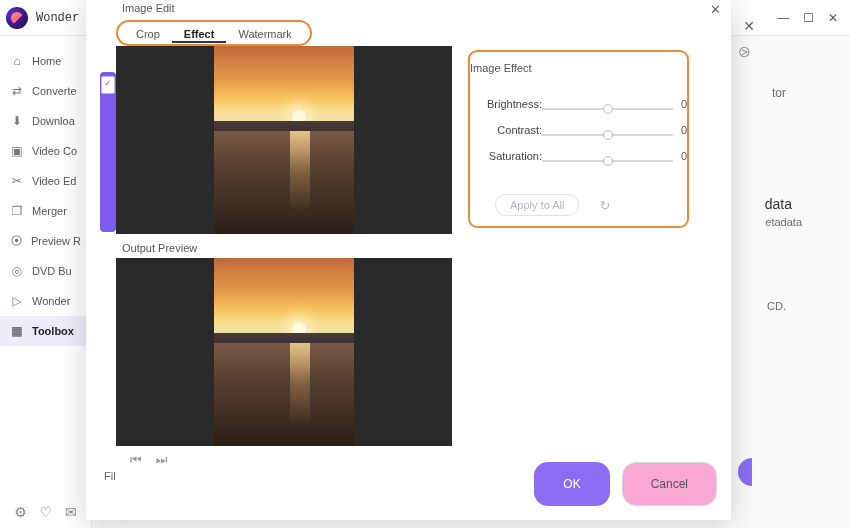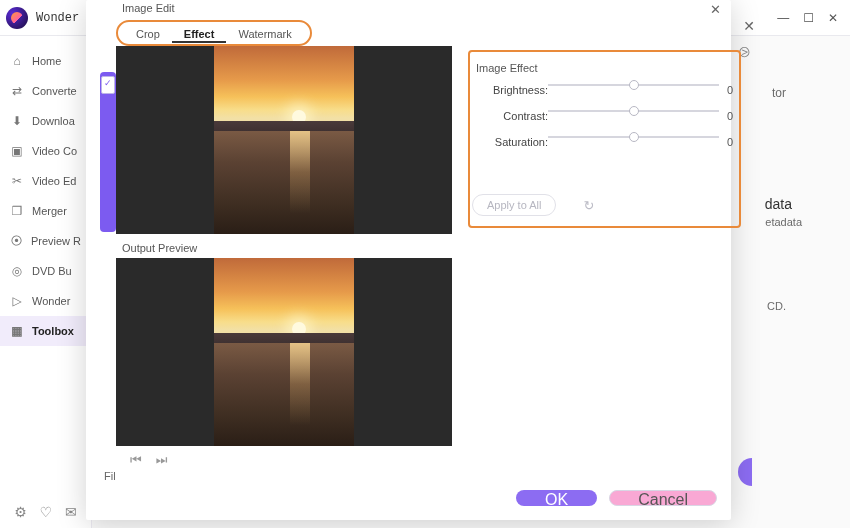--- a/index.html
+++ b/index.html
@@ -56,34 +56,34 @@
   .transport { position:absolute; left:44px; top:452px; display:flex; gap:14px;}
   .transport span { color:#999; font-size:13px; cursor:pointer;}
 
   .filelabel { position:absolute; left:18px; top:470px; font-size:11px; color:#666;}
   
   .sidepill { position:absolute; left:14px; top:72px; width:16px; height:160px; background:#7c5bf0; border-radius:4px;}
   .sidechip { position:absolute; left:15px; top:76px; width:14px; height:18px; background:#fff; border:1px solid #bdb4e8; border-radius:2px;}
   .sidechip::after{content:"✓"; font-size:9px; color:#7c5bf0; position:absolute; top:1px; left:2px;}
 
   
-  .fxpanel { position:absolute; left:382px; top:50px; width:273px; height:178px; border:2px solid #e98a3a; border-radius:4px; padding:10px 6px 8px;}
+  .fxpanel { position:absolute; left:382px; top:50px; width:221px; height:178px; border:2px solid #e98a3a; border-radius:9px; padding:10px 0 8px;}
   .fxhead { font-size:11px; color:#555; margin-bottom:10px;}
-  .fxrow { display:flex; align-items:flex-start; height:26px; }
+  .fxrow { display:flex; align-items:flex-end; height:26px; }
   .fxlabel { width:72px; text-align:right; font-size:11px; color:#444;}
   .track { position:relative; flex:1; height:2px; background:#d6d6de;}
   .knob { position:absolute; top:50%; transform:translate(-50%,-50%); width:10px; height:10px; border:1px solid #b8b8c4; background:#fff; border-radius:50%; cursor:pointer;}
   .fxval { width:14px; text-align:right; font-size:11px; color:#555;}
-  .fxactions { position:absolute; left:2px; bottom:10px; display:flex; align-items:center; gap:27px;}
+  .fxactions { position:absolute; left:25px; bottom:10px; display:flex; align-items:center; gap:20px;}
   .applyall { font-size:11px; color:#b6b6c0; border:1px solid #e1e1e8; background:#fff; border-radius:12px; height:22px; padding:0 14px; cursor:pointer;}
   .reseticon { color:#bcbcc6; font-size:13px; cursor:pointer;}
 
   
   .footer { position:absolute; right:14px; bottom:14px; display:flex; gap:12px;}
-  .btn { height:16px; border-radius:14px; font-size:16px; padding:0 28px; cursor:pointer; border:1px solid transparent;}
+  .btn { height:44px; border-radius:14px; font-size:12px; padding:0 28px; cursor:pointer; border:1px solid transparent;}
   .btn.ok { background:#8c6cf2; color:#fff;}
   .btn.cancel { background:#f9a8d4; color:#555; border-color:#d9d6e4;}
 
   .toolicon { position:absolute; top:44px; right:100px; color:#888; font-size:14px;}
 </style>
 </head>
 <body>
 
 <div class="titlebar">
   <div class="appicon"></div>

